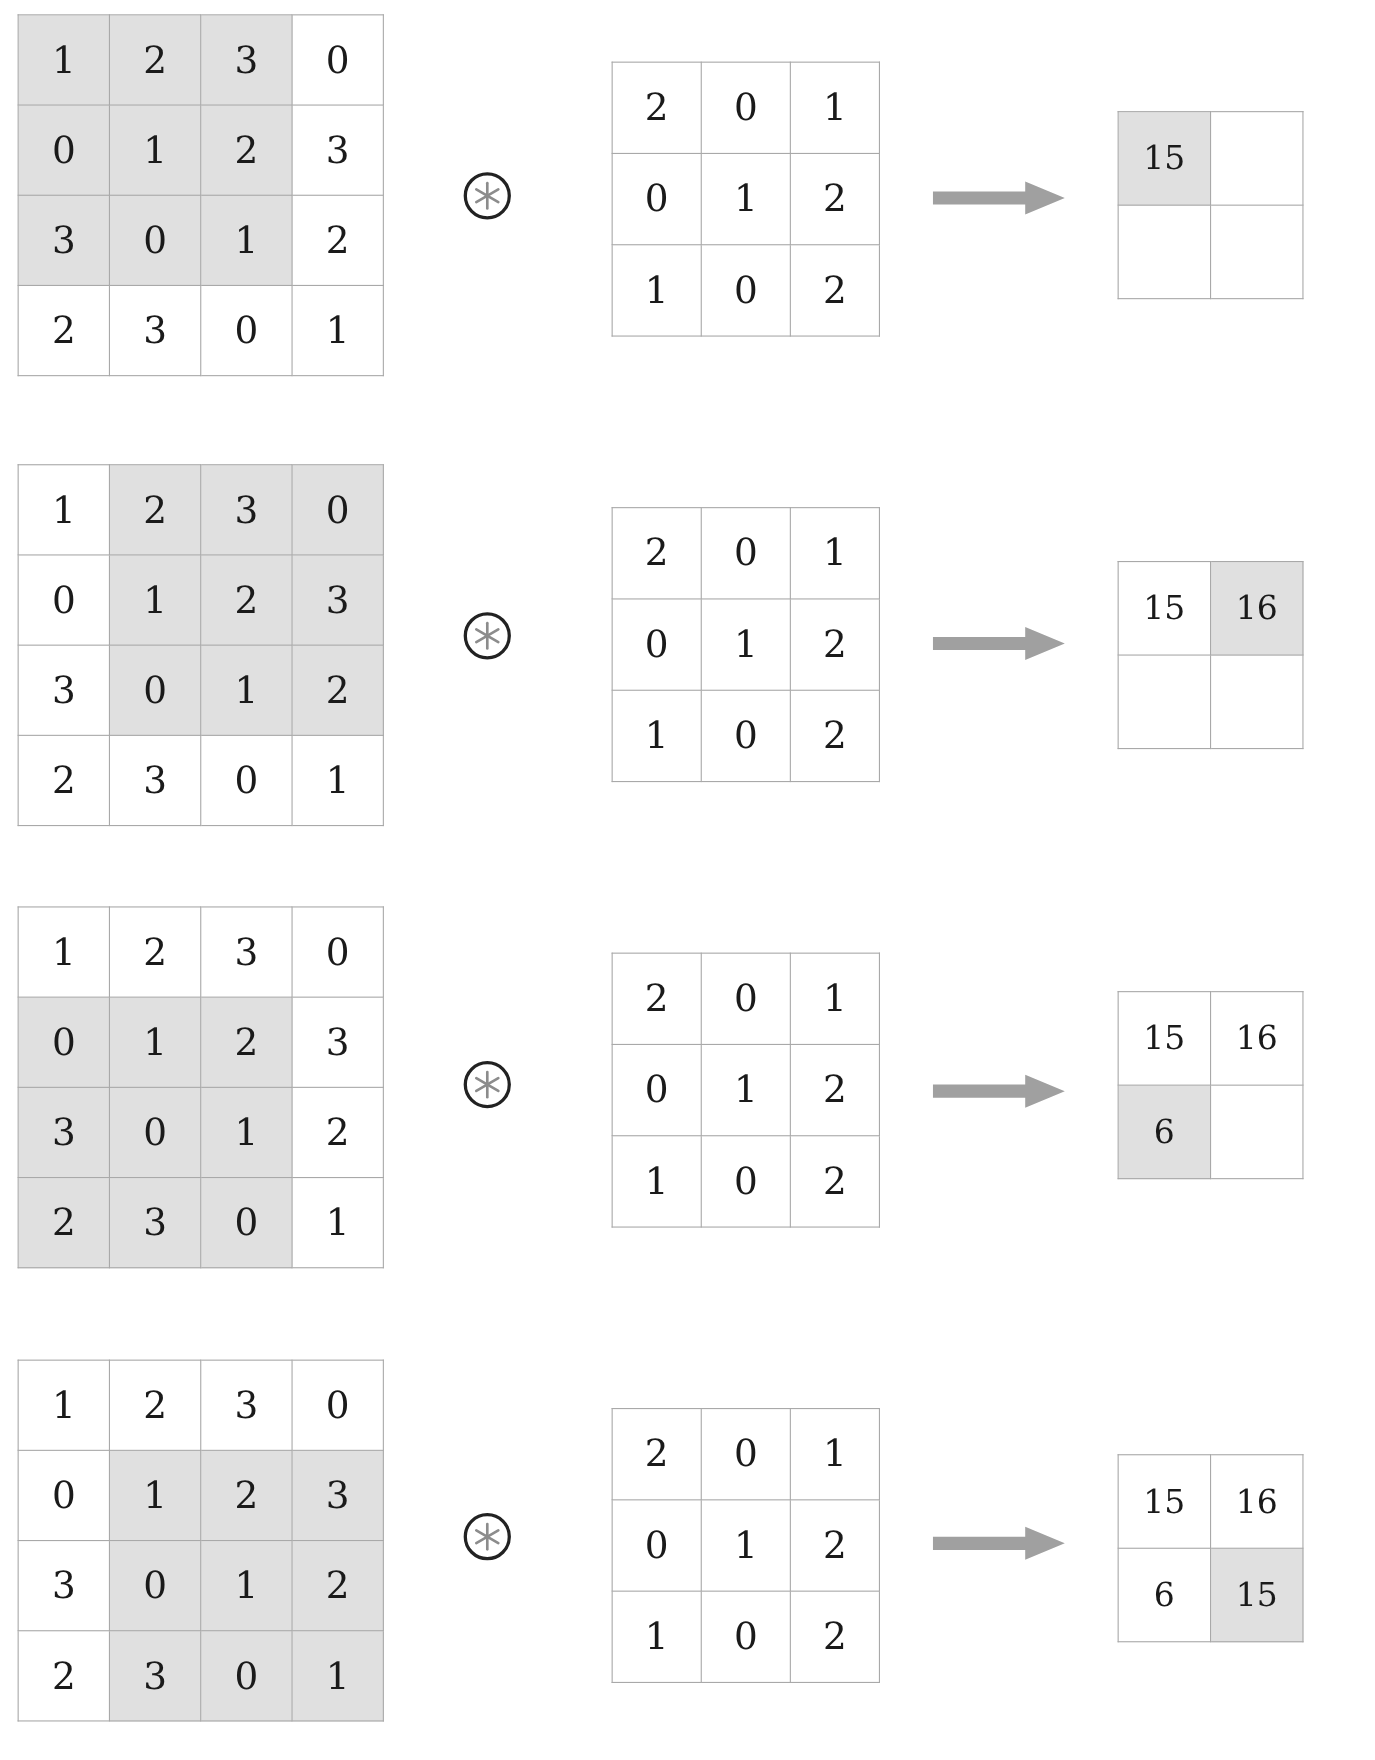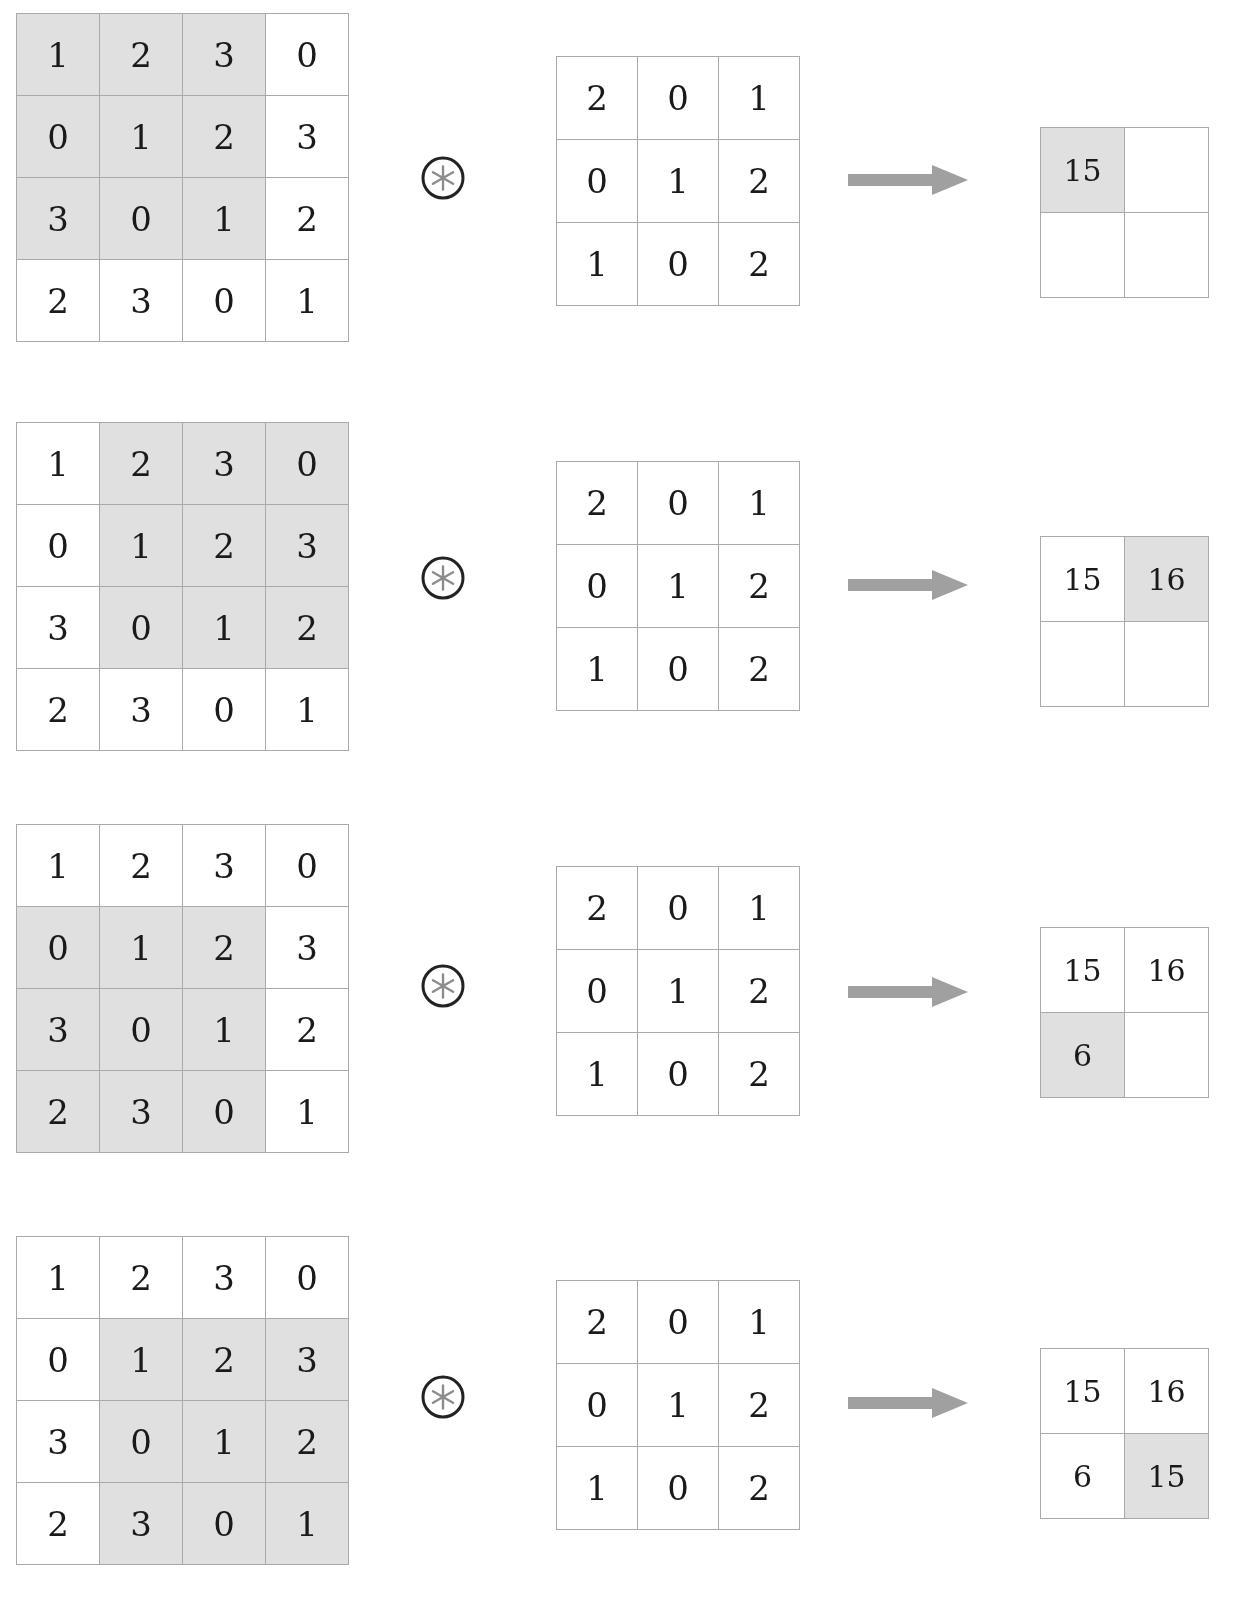--- a/index.html
+++ b/index.html
@@ -63,22 +63,21 @@
     left: 556px;
   }
   .kernel-grid td {
     width: 80px;
     height: 82px;
     font-size: 34px;
   }
 
   
   .output-grid {
-    left: 1040px;
-    margin-top: 26px;
+    left: 1016px;
   }
   .output-grid td {
     width: 83px;
     height: 84px;
     font-size: 30px;
   }
 
   
   .conv-op {
     position: absolute;

